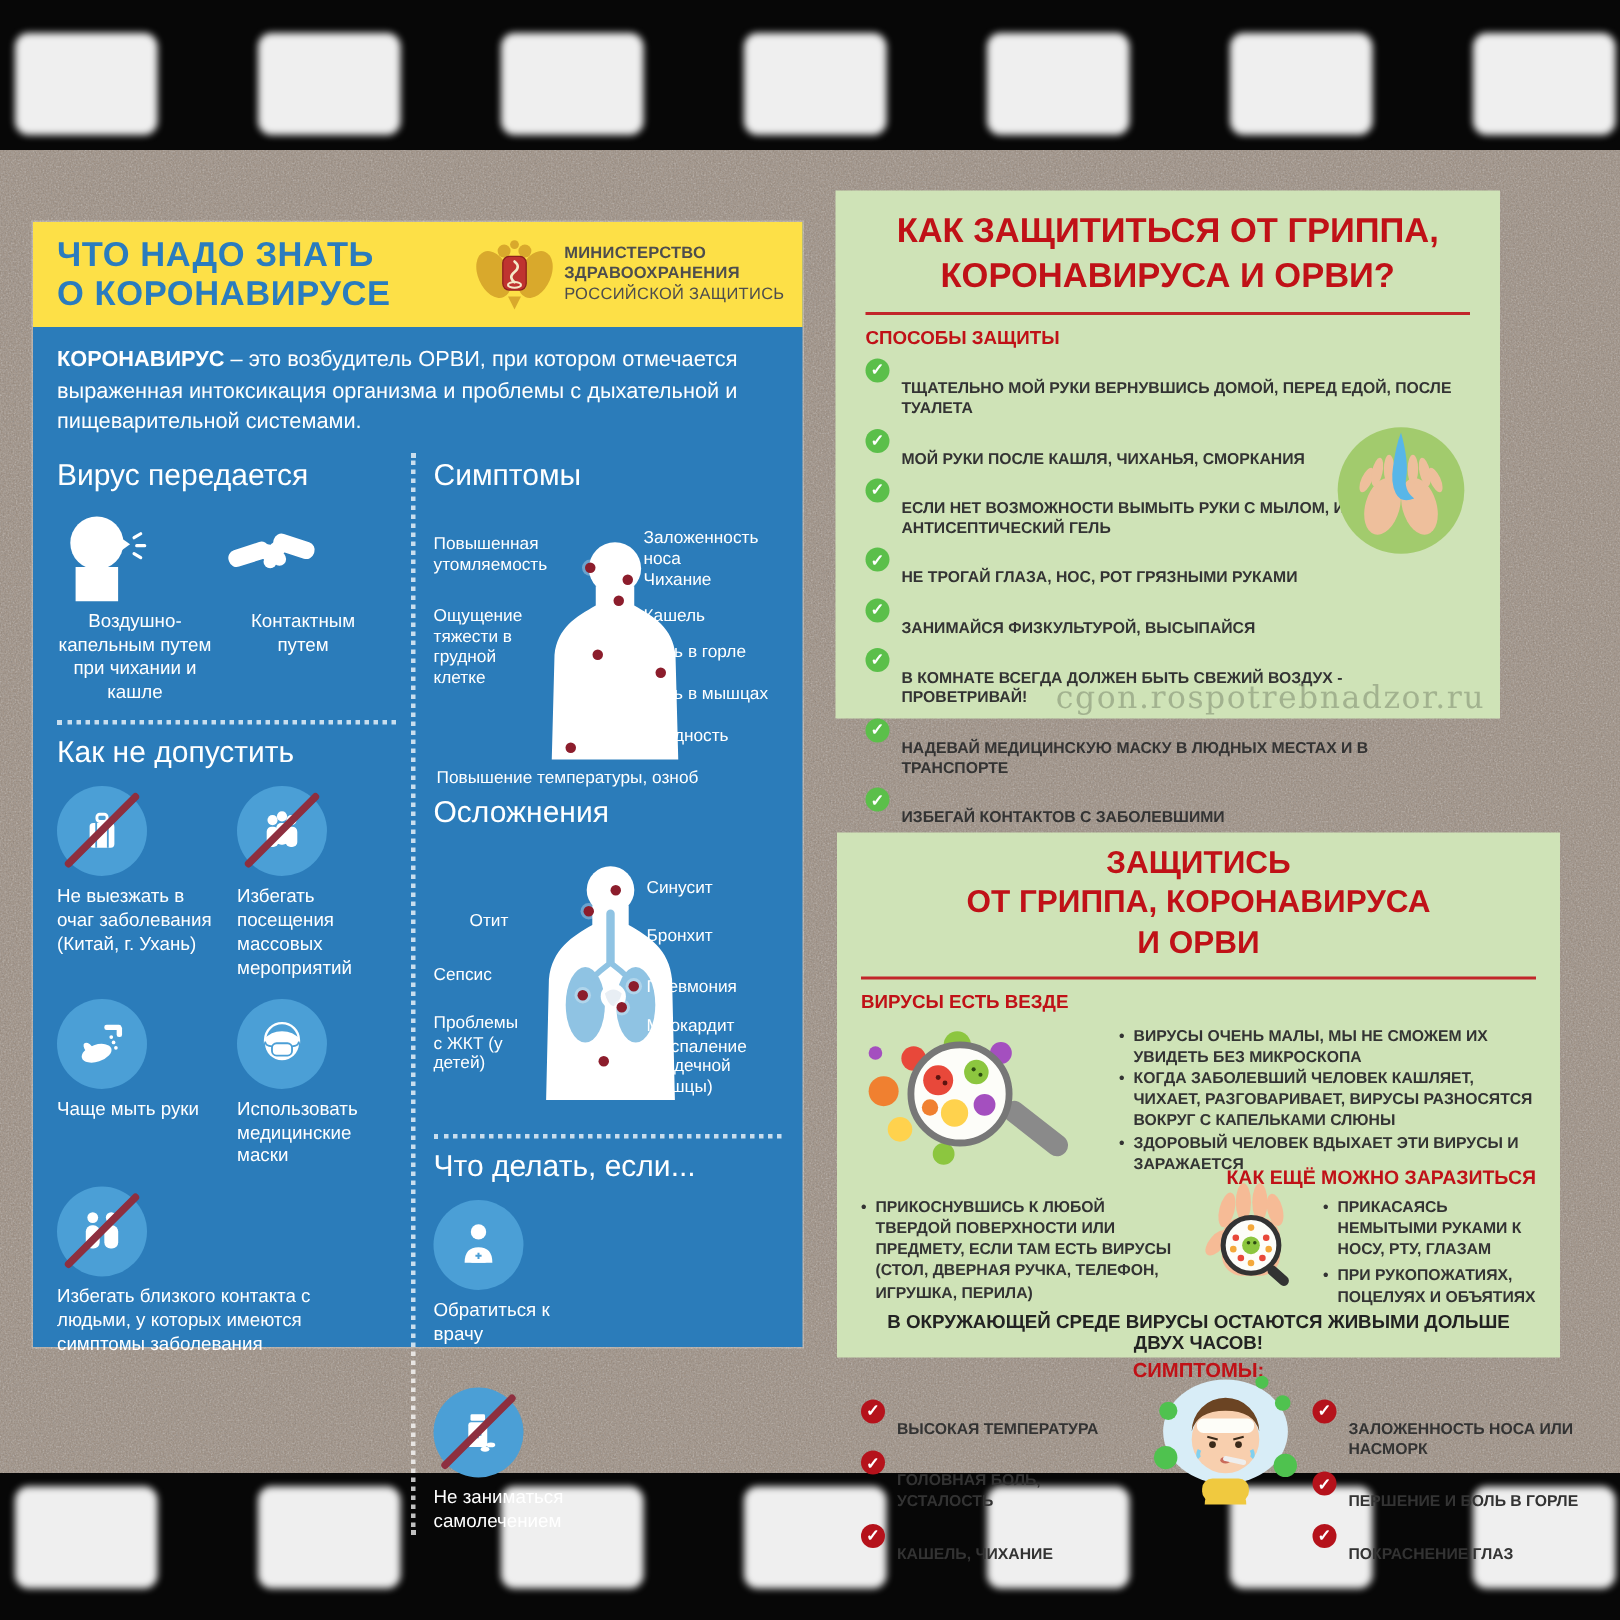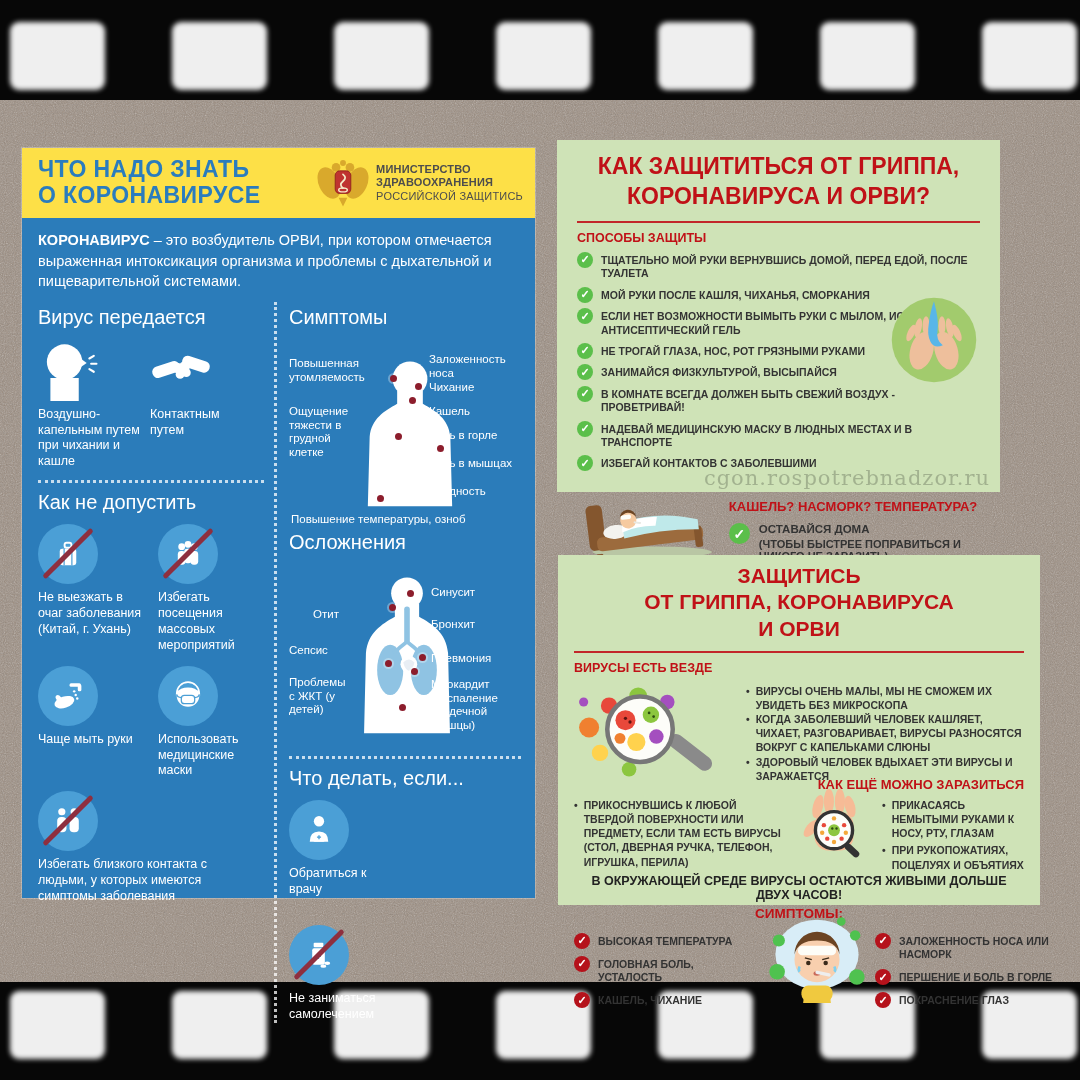--- a/index.html
+++ b/index.html
@@ -30,53 +30,53 @@
   .pb-body { padding:12px 14px 0 16px; color:#fff; }
   .pb-intro { font-size:14.5px; line-height:1.42; margin-bottom:10px; }
   .pb-intro .lead { font-weight:bold; }
   .pb-cols { display:flex; }
   .pb-col-l { width:226px; flex:none; }
   .pb-col-r { flex:1; border-left:3px dotted rgba(255,255,255,.75); padding-left:12px; margin-left:10px; }
   .pb-h2 { font-size:20px; font-weight:normal; margin:4px 0 10px; }
   .pb-caption { font-size:12.5px; line-height:1.27; margin-top:6px; }
   .dotted-hr { border:none; border-top:3px dotted rgba(255,255,255,.75); margin:10px 0 8px; }
 
-  .pb-trans-row { display:flex; gap:8px; }
+  .pb-trans-row { display:flex; gap:8px;text-align:center; }
   .pb-trans-item { width:104px; }
   .pb-trans-item svg { display:block; }
 
   .pb-grid { display:grid; grid-template-columns:104px 104px; column-gap:16px; row-gap:12px; }
   .icon-circle { position:relative; width:60px; height:60px; border-radius:50%; background:#4b9fd6; display:flex; align-items:center; justify-content:center; }
   .icon-circle.no::after { content:""; position:absolute; left:-4px; top:27px; width:68px; height:5px; background:#8e2f3f; border-radius:3px; transform:rotate(-45deg); }
 
   .diagram { position:relative; height:188px; font-size:11.5px; line-height:1.2; }
   .diagram .lbl { position:absolute; }
   .diagram .lbl.r { text-align:left; }
   .diagram svg.body { position:absolute; }
   .dot { position:absolute; width:7px; height:7px; border-radius:50%; background:#8c1d2c; box-shadow:0 0 0 2px rgba(255,255,255,.3); }
 
   .pb-todo-row { display:flex; gap:28px; margin-top:4px;flex-direction:column; }
   .pb-todo-item { width:104px; }
 
   
   .green { background:#cfe3b7; }
-  #poster-g1 { left:557px; top:140px; width:443px; height:352px; padding:12px 20px 0; }
+  #poster-g1 { left:557px; top:127px; width:443px; height:352px; padding:12px 20px 0; }
   #poster-g2 { left:558px; top:555px; width:482px; height:350px; padding:8px 16px 0; }
 
   .g-title { text-align:center; color:#c01117; font-weight:bold; }
   #poster-g1 .g-title { font-size:23px; line-height:1.3; }
   #poster-g2 .g-title { font-size:21px; line-height:1.25; }
   .g-rule { border:none; border-top:2px solid #c2262a; margin:9px 0 8px; }
   .g-sec { color:#c01117; font-weight:bold; font-size:12.5px; margin-bottom:7px; }
 
   .tip-row { display:flex; align-items:flex-start; gap:8px; margin-bottom:5.5px; }
   .chk { flex:none; width:16px; height:16px; border-radius:50%; background:#5bbf4a; color:#fff; font-size:11px; font-weight:bold; display:flex; align-items:center; justify-content:center; }
   .chk.big { width:21px; height:21px; font-size:14px; }
   .chk.red { background:#b5121b; }
-  .tip-text { font-size:10.5px; font-weight:bold; color:#333; line-height:1.3; padding-top:2px; }
+  .tip-text { font-size:10.5px; font-weight:bold; color:#333; line-height:1.3; padding-top:2px;margin-top:12px; }
 
   .hands-circle { position:absolute; right:22px; top:156px; }
 
   .g1-bottom { display:flex; margin-top:10px; align-items:flex-start; }
   .g1-sick-text { margin-left:14px; padding-top:18px; }
   .g1-q { color:#c01117; font-weight:bold; font-size:13px; margin-bottom:9px; }
   .g1-advice-row { display:flex; gap:9px; align-items:flex-start; }
   .g1-advice b { display:block; font-size:11.5px; color:#333; margin-bottom:3px; }
   .g1-advice span { display:block; font-size:11px; font-weight:bold; color:#333; }
   .watermark { position:absolute; right:10px; bottom:2px; font-family:"DejaVu Serif", serif; font-size:21px; color:rgba(125,138,112,.55); letter-spacing:1px; }

